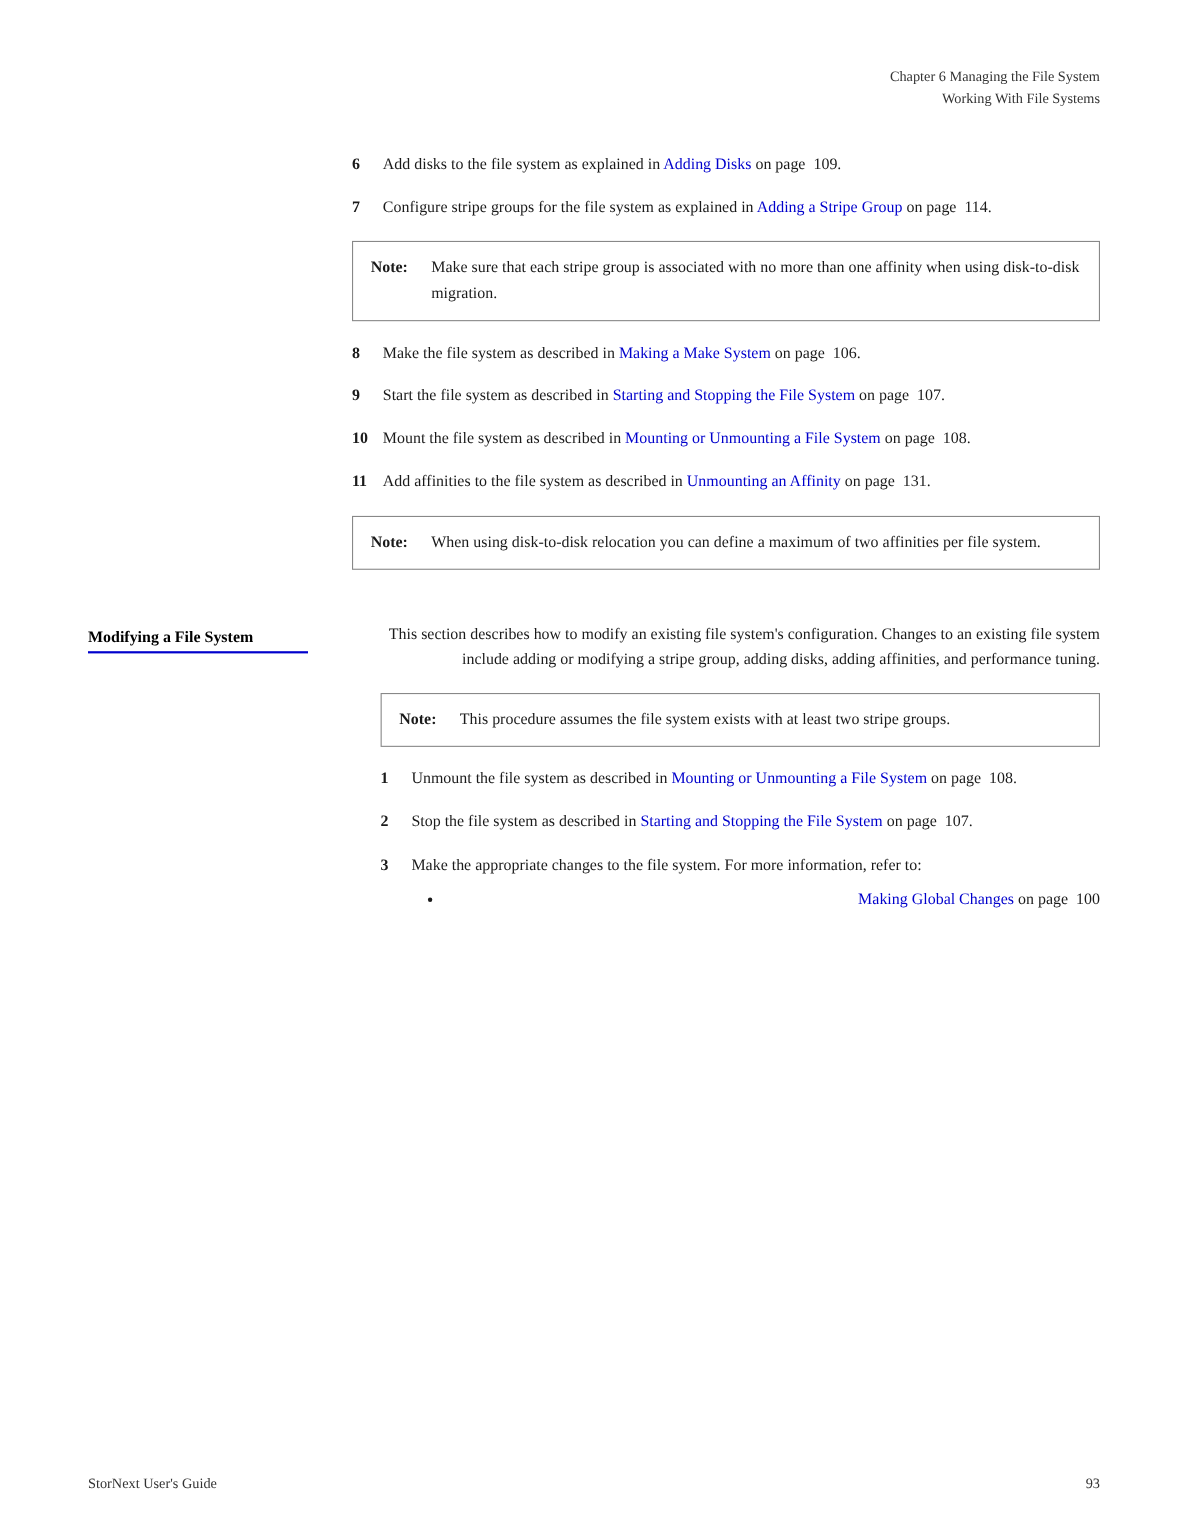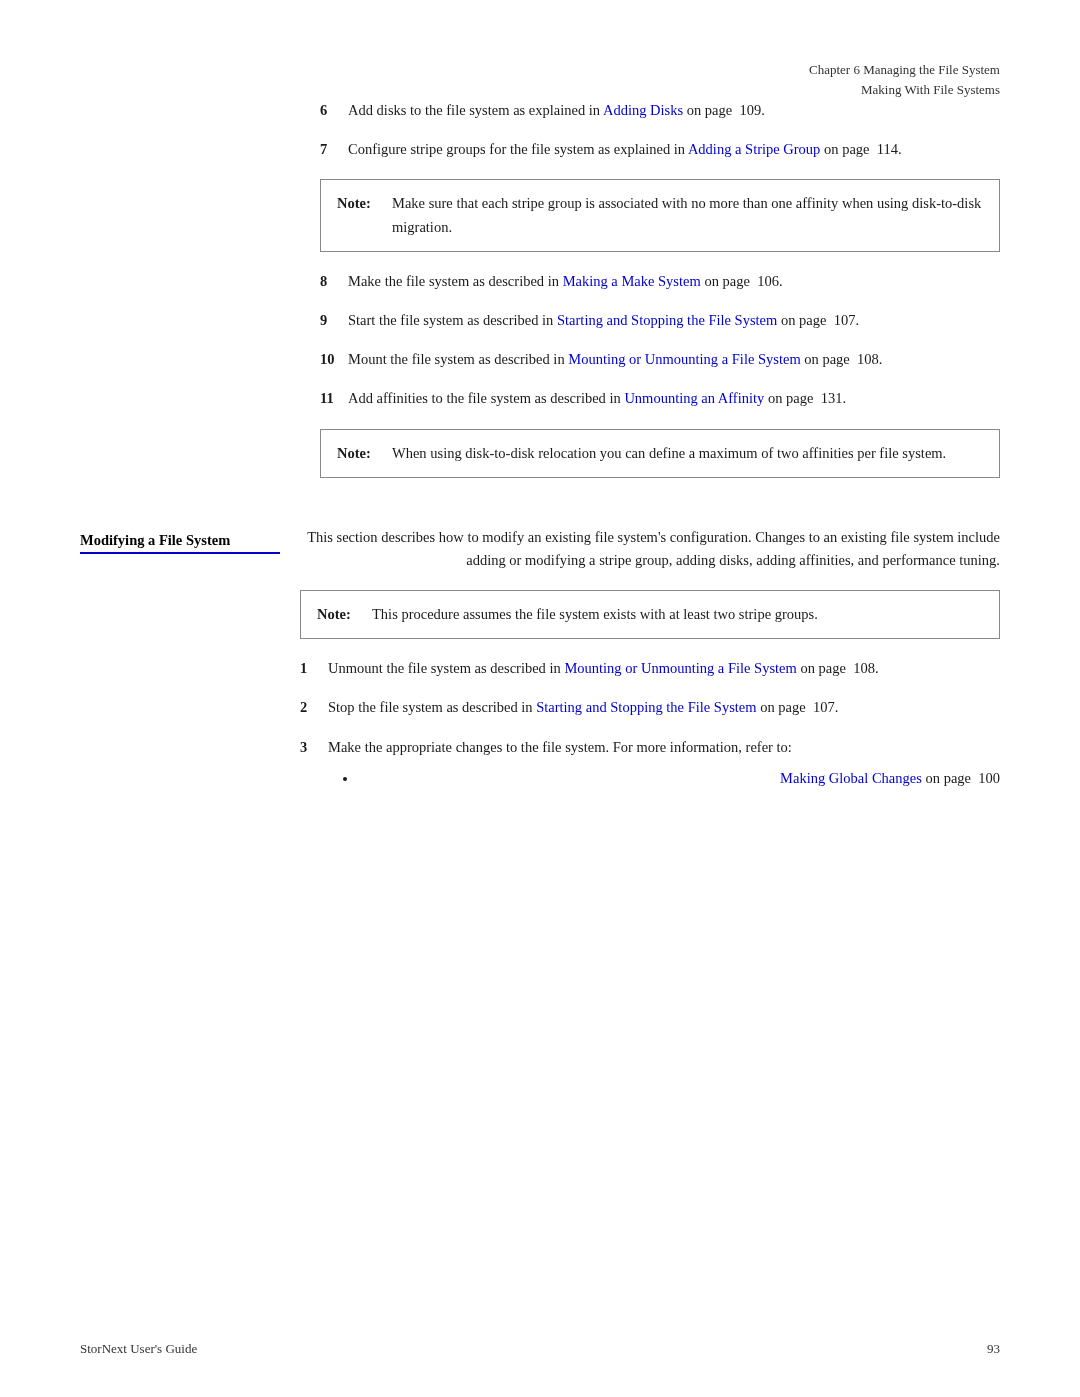--- a/index.html
+++ b/index.html
@@ -22,20 +22,21 @@
       width: 1080px;
       min-height: 1397px;
       padding: 60px 0;
       position: relative;
     }
 
     
     .page-header {
       text-align: right;
       padding-right: 80px;
+      margin-bottom: 40px;
       font-size: 13px;
       color: #333;
       line-height: 1.5;
     }
 
     
     .content-area {
       display: flex;
       padding-left: 80px;
       padding-right: 80px;
@@ -136,21 +137,21 @@
       text-align: right;
     }
   </style>
 </head>
 <body>
 
 <div class="page-container">
 
   <div class="page-header">
     <div>Chapter 6  Managing the File System</div>
-    <div>Making With File Systems</div>
+    <div>Working With File Systems</div>
   </div>
 
   <div class="content-area">
     <div class="left-sidebar"></div>
     <div class="main-content">
 
       <div class="numbered-item">
         <span class="item-number">6</span>
         <span class="item-text">
           Add disks to the file system as explained in
@@ -210,21 +211,21 @@
       </div>
 
       <div class="note-box">
         <span class="note-label">Note:</span>
         <span class="note-text">When using disk-to-disk relocation you can define a maximum of two affinities per file system.</span>
       </div>
 
     </div>
   </div>
 
-  <div style="display:flex; padding: 30px 80px 0 80px;">
+  <div style="display:flex; padding: 30px 80px 0 80px; gap: 46px;">
 
     <div style="width:220px; flex-shrink:0; padding-right:20px; padding-top:2px;">
       <div class="section-heading">Modifying a File System</div>
     </div>
 
     <div style="flex:1;">
       <div class="content-block">This section describes how to modify an existing file system's configuration. Changes to an existing file system include adding or modifying a stripe group, adding disks, adding affinities, and performance tuning.</div>
 
       <div class="note-box">
         <span class="note-label">Note:</span>

